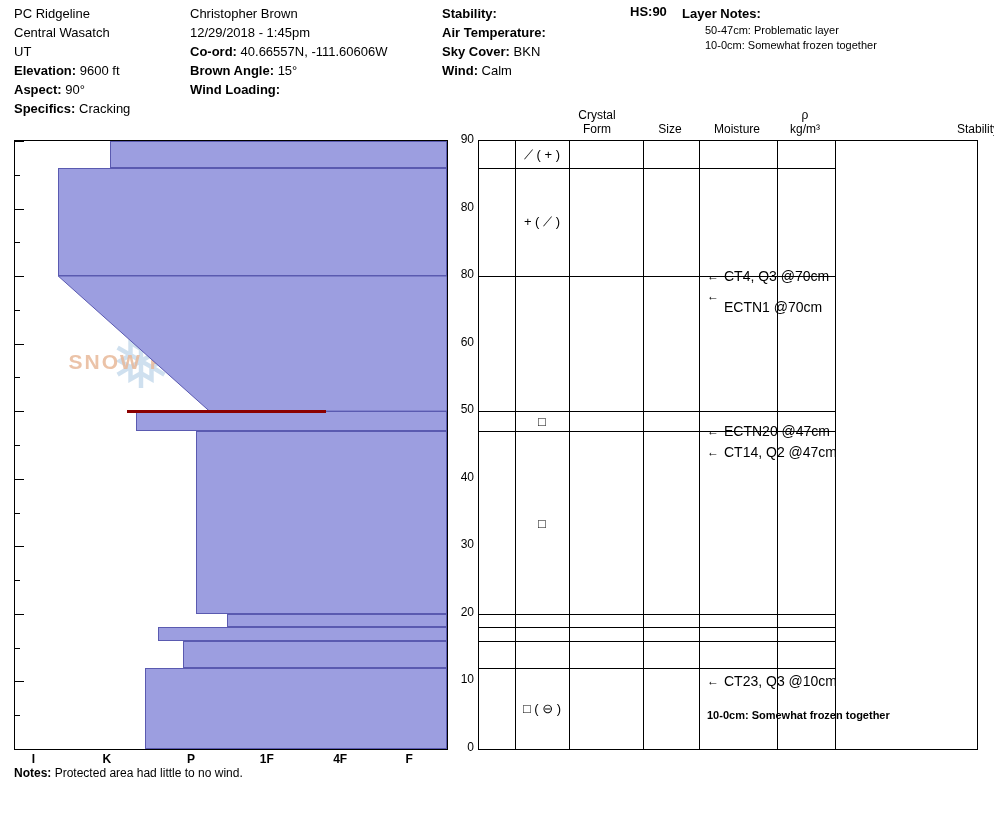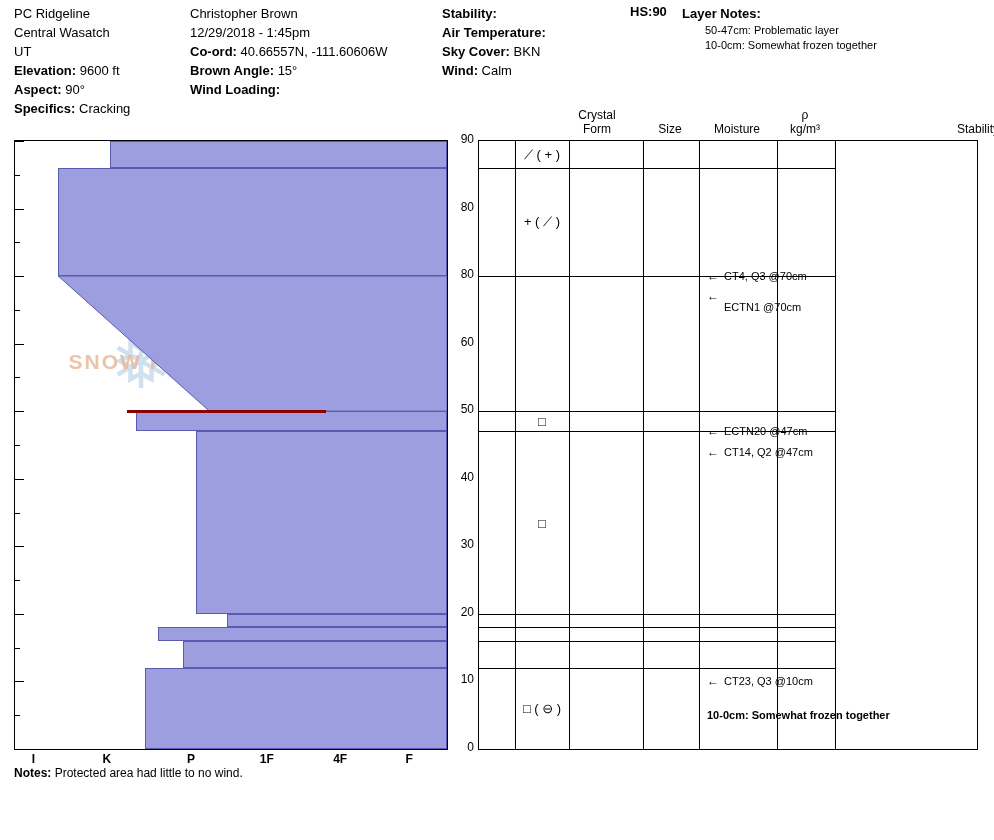--- a/index.html
+++ b/index.html
@@ -130,21 +130,21 @@
     text-align: center;
   }
   .grain {
     position: absolute;
     font-size: 13px;
     transform: translate(-50%, -50%);
     white-space: nowrap;
   }
   .comment {
     position: absolute;
-    font-size: 11px;
+    font-size: 14px;
     white-space: nowrap;
     transform: translateY(-50%);
     text-align: center;
   }
   .comment-bold {
     position: absolute;
     font-size: 11px;
     white-space: nowrap;
     transform: translateY(-50%);
     font-weight: bold;

